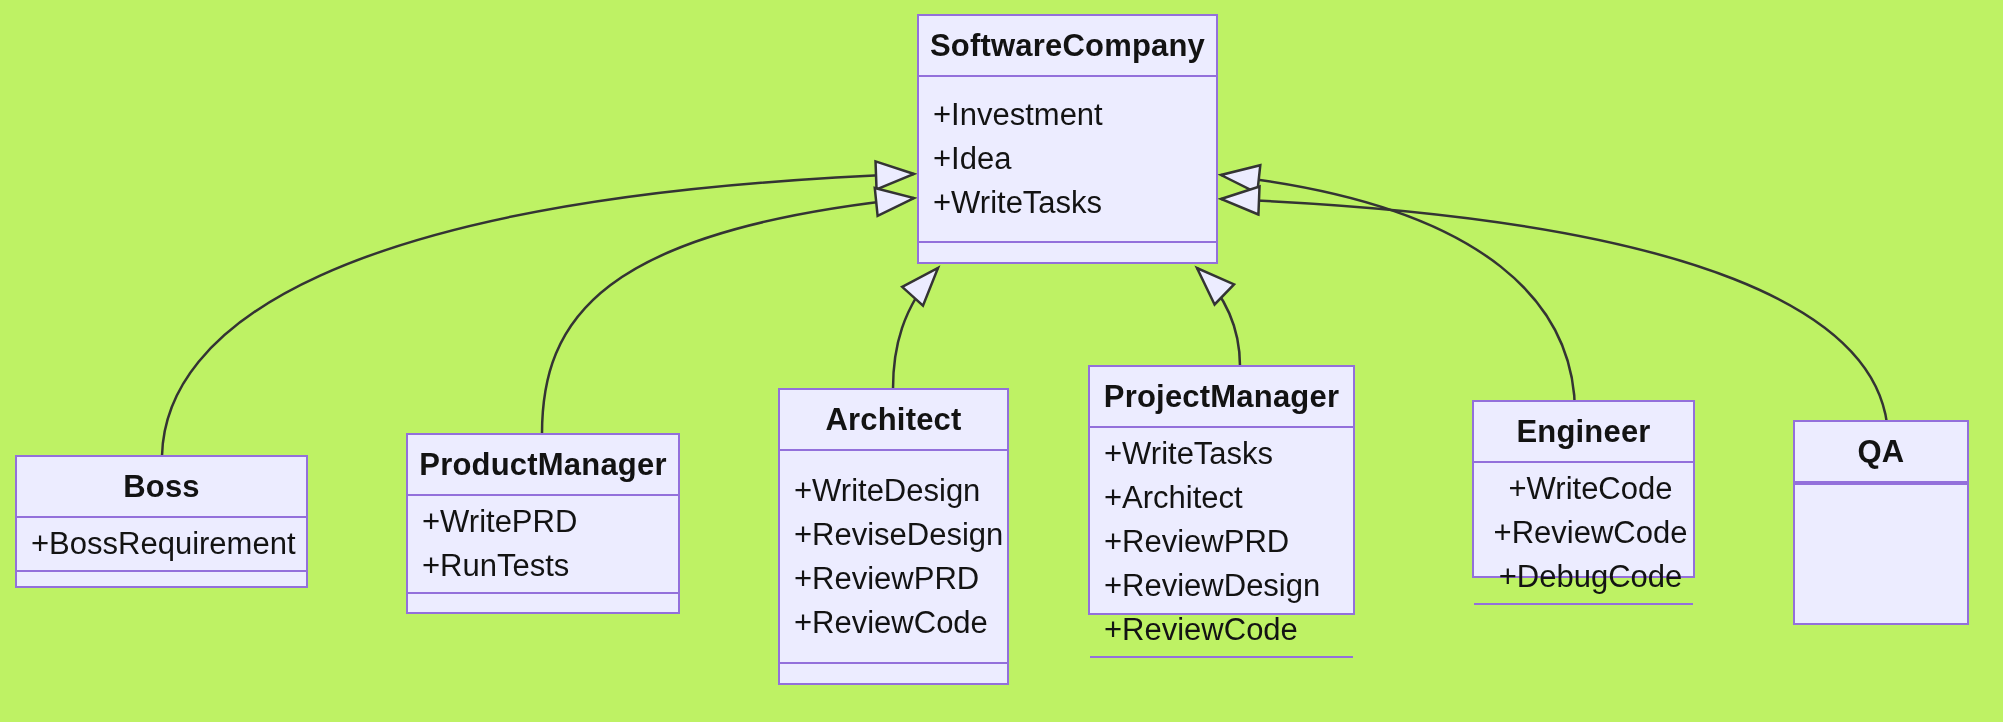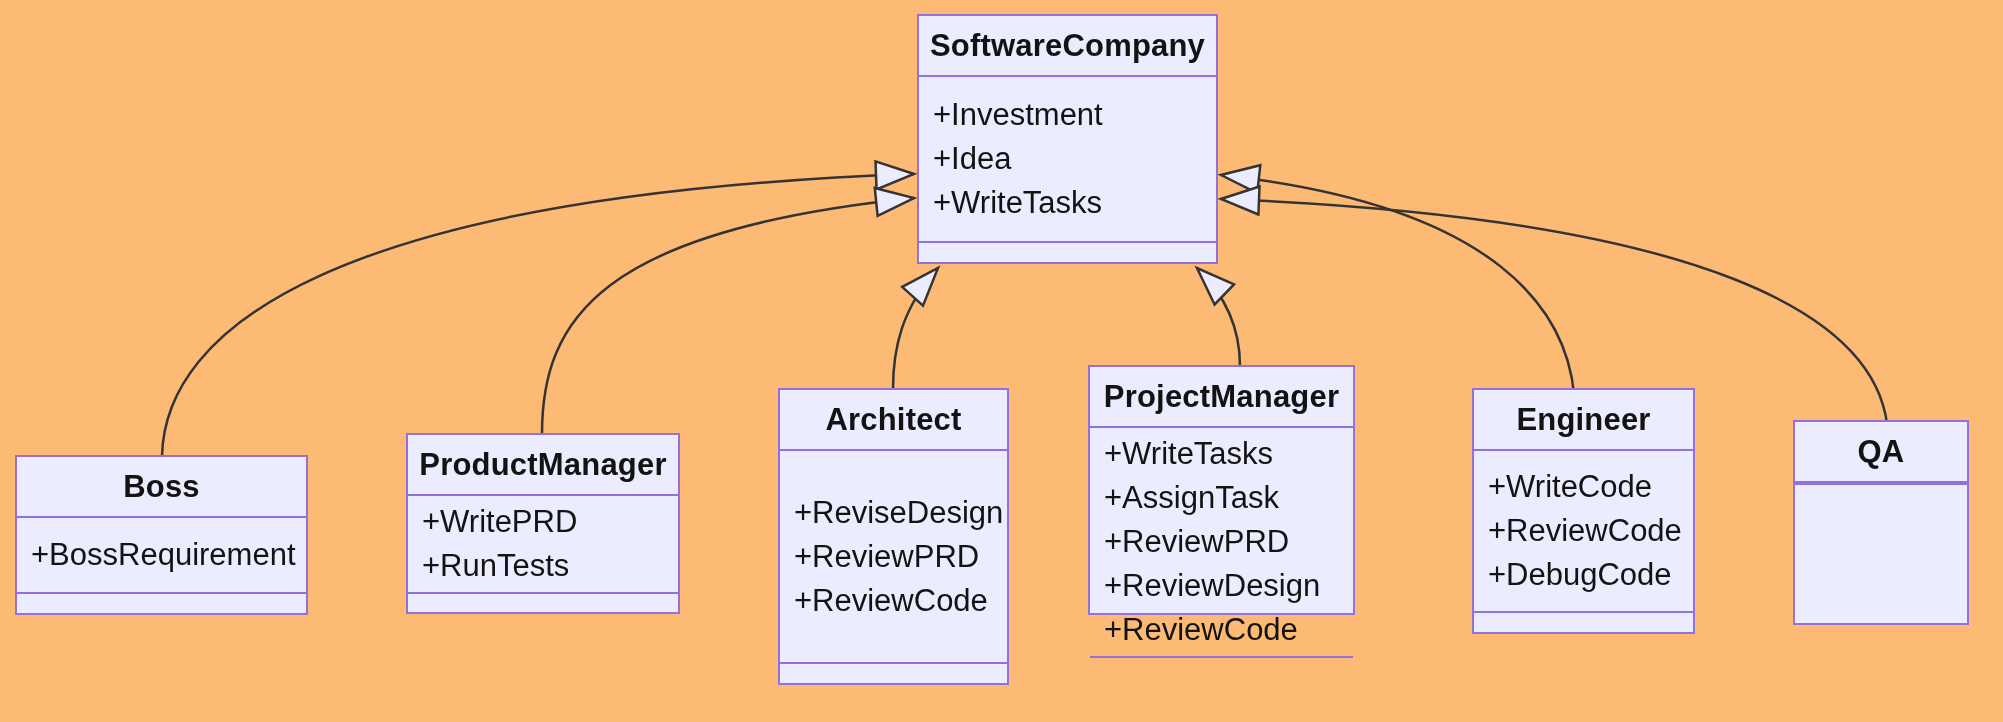--- a/index.html
+++ b/index.html
@@ -5,21 +5,21 @@
   html, body {
     margin: 0;
     padding: 0;
     background: #ffffff;
     font-family: "Liberation Sans", "DejaVu Sans", sans-serif;
   }
   #canvas {
     position: relative;
     width: 2003px;
     height: 722px;
-    background: #fdba74;
+    background: #bef264;
     overflow: hidden;
   }
   #edges {
     position: absolute;
     left: 0;
     top: 0;
     z-index: 0;
   }
   .class-box {
     position: absolute;
@@ -84,60 +84,61 @@
   <div class="class-box" style="left:917px; top:14px; width:301px; height:250px;">
     <div class="class-title">SoftwareCompany</div>
     <div class="class-members">
       <div class="member">+Investment</div>
       <div class="member">+Idea</div>
       <div class="member">+WriteTasks</div>
     </div>
     <div class="class-footer"></div>
   </div>
 
-  <div class="class-box" style="left:15px; top:455px; width:293px; height:160px;">
+  <div class="class-box" style="left:15px; top:455px; width:293px; height:133px;">
     <div class="class-title">Boss</div>
     <div class="class-members">
       <div class="member">+BossRequirement</div>
     </div>
     <div class="class-footer"></div>
   </div>
 
   <div class="class-box" style="left:406px; top:433px; width:274px; height:181px;">
     <div class="class-title">ProductManager</div>
     <div class="class-members">
       <div class="member">+WritePRD</div>
       <div class="member">+RunTests</div>
     </div>
     <div class="class-footer"></div>
   </div>
 
   <div class="class-box" style="left:778px; top:388px; width:231px; height:297px;">
     <div class="class-title">Architect</div>
     <div class="class-members">
+      <div class="member">+WriteDesign</div>
       <div class="member">+ReviseDesign</div>
       <div class="member">+ReviewPRD</div>
       <div class="member">+ReviewCode</div>
     </div>
     <div class="class-footer"></div>
   </div>
 
   <div class="class-box" style="left:1088px; top:365px; width:267px; height:250px;">
     <div class="class-title">ProjectManager</div>
     <div class="class-members">
       <div class="member">+WriteTasks</div>
-      <div class="member">+AssignTask</div>
+      <div class="member">+Architect</div>
       <div class="member">+ReviewPRD</div>
       <div class="member">+ReviewDesign</div>
       <div class="member">+ReviewCode</div>
     </div>
     <div class="class-footer"></div>
   </div>
 
-  <div class="class-box" style="left:1472px; top:388px; width:223px; height:246px;">
+  <div class="class-box" style="left:1472px; top:400px; width:223px; height:178px;text-align:center;">
     <div class="class-title">Engineer</div>
     <div class="class-members">
       <div class="member">+WriteCode</div>
       <div class="member">+ReviewCode</div>
       <div class="member">+DebugCode</div>
     </div>
     <div class="class-footer"></div>
   </div>
 
   <div class="class-box" style="left:1793px; top:420px; width:176px; height:205px;">

